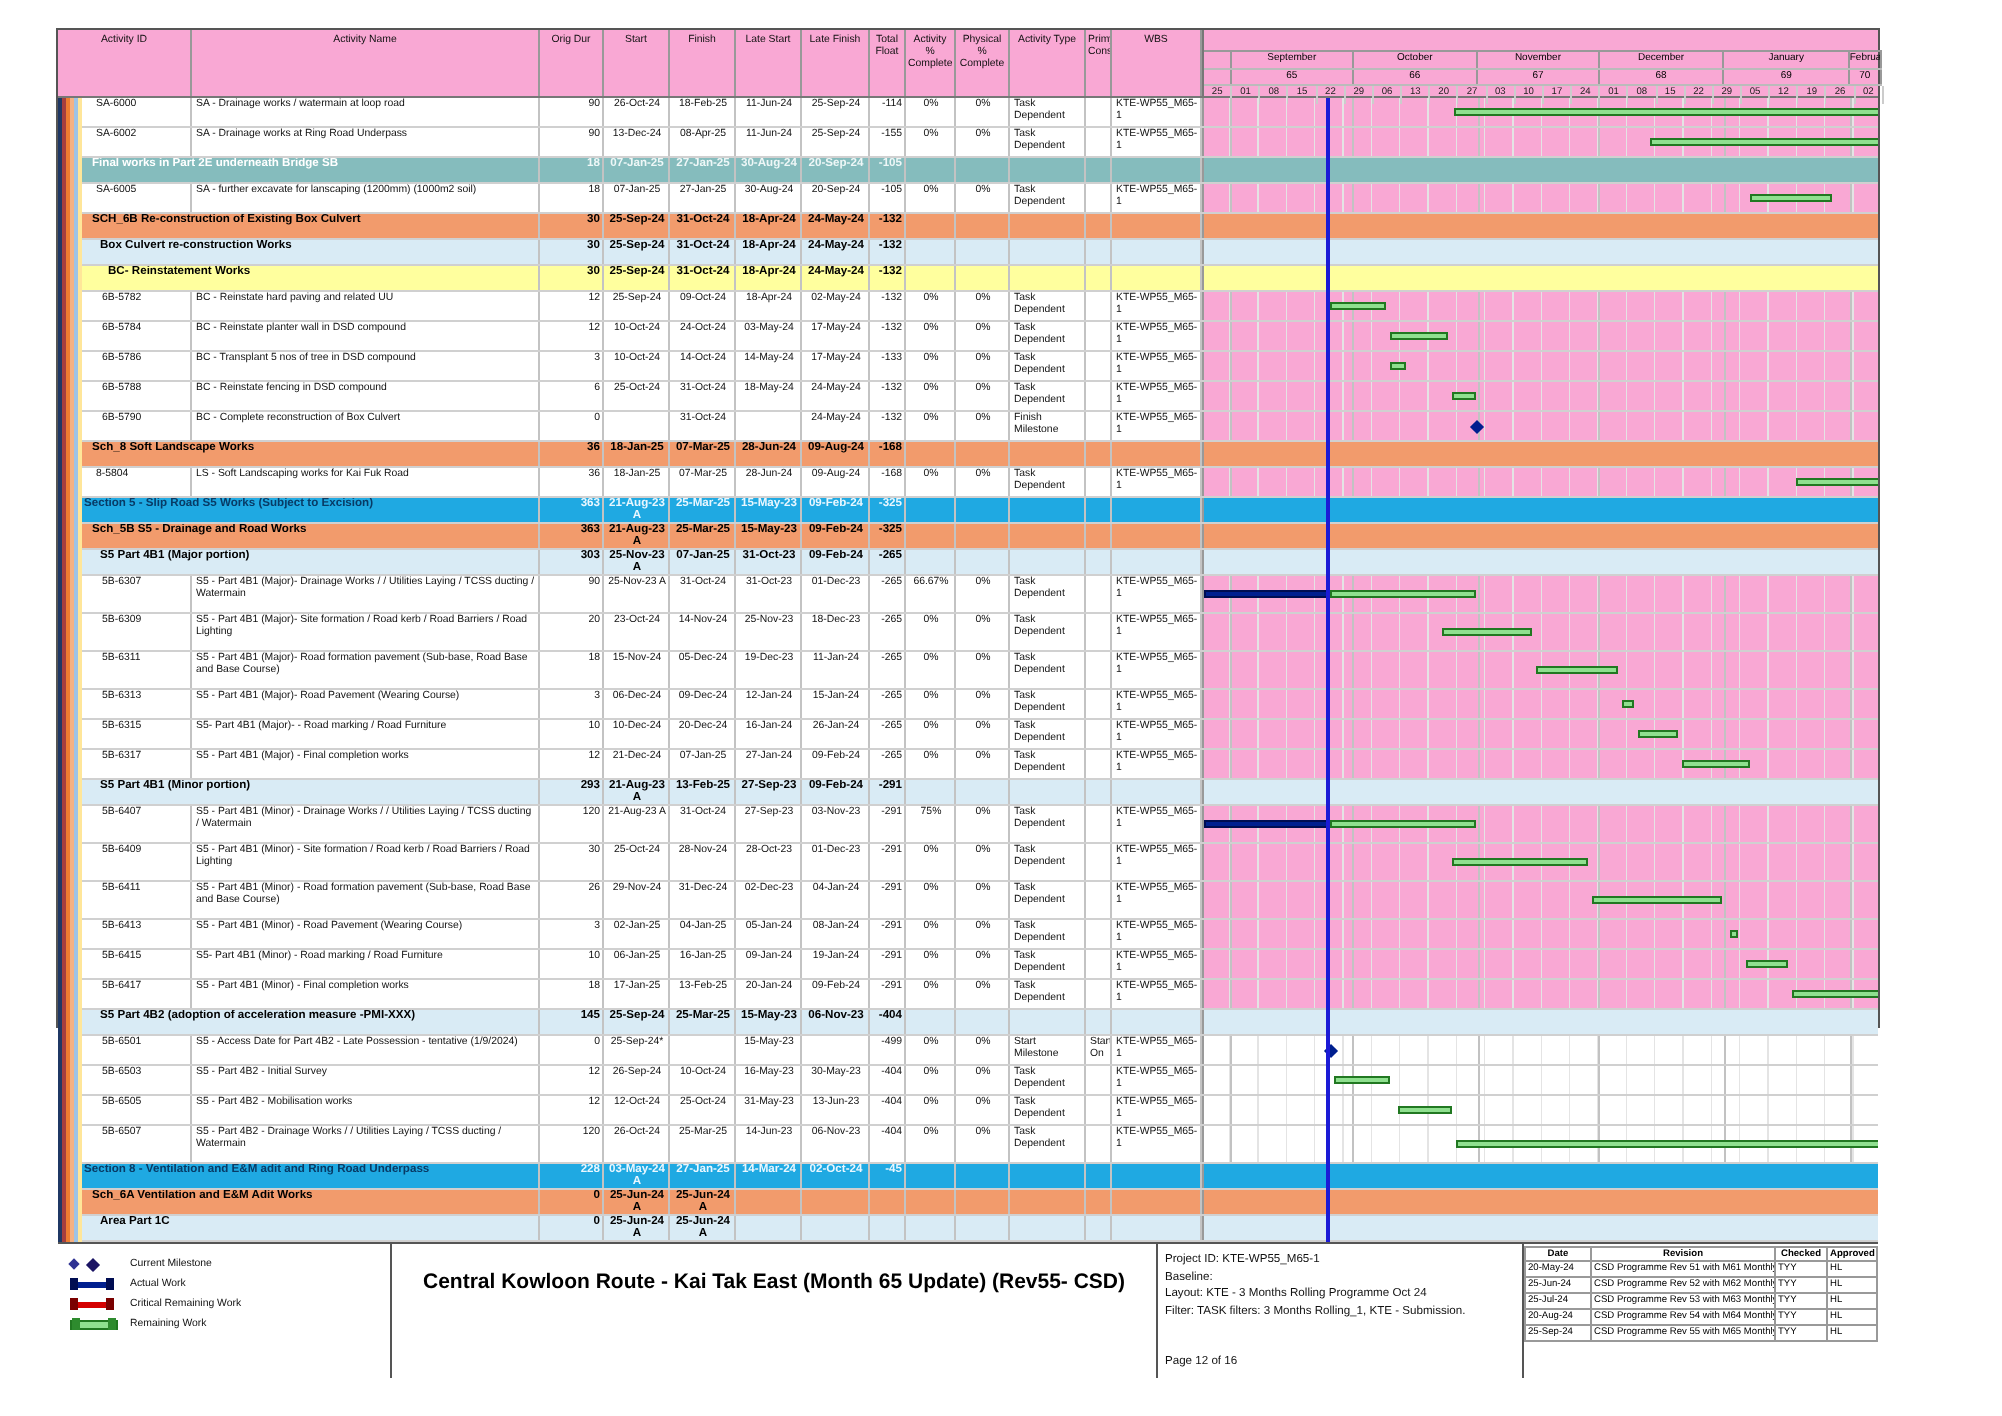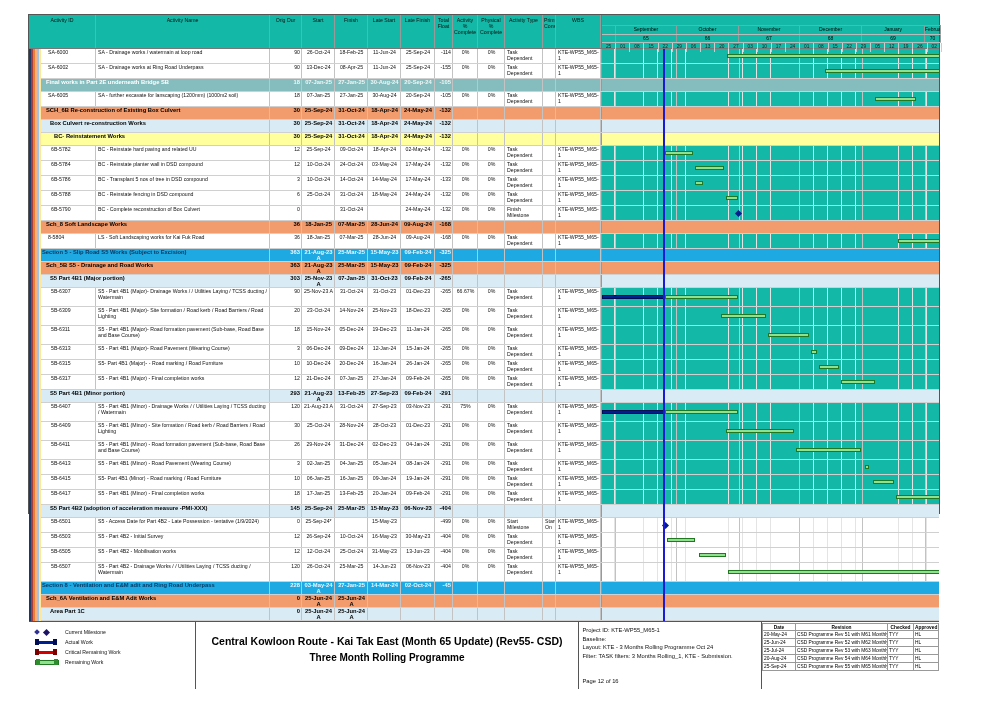--- a/index.html
+++ b/index.html
@@ -1,17 +1,17 @@
 <!DOCTYPE html>
 <html><head>
 <meta charset="utf-8">
 <style>
   html,body{margin:0;padding:0;}
   body{width:1001px;height:708px;background:#fff;font-family:"Liberation Sans",sans-serif;position:relative;overflow:hidden;}
-  .sheet{position:absolute;left:28px;top:14px;width:912px;height:500px;border:1px solid #555;box-sizing:border-box;background:#14b8a6;}
+  .sheet{position:absolute;left:28px;top:14px;width:912px;height:500px;border:1px solid #555;box-sizing:border-box;background:#f9a8d4;}
 
   
   .hdr{display:flex;height:34px;border-bottom:1px solid #777;box-sizing:border-box;}
   .thead{display:flex;width:572px;box-sizing:border-box;}
   .th{border-right:1px solid #999;font-size:5.2px;line-height:6px;padding:2px 1px 0 1px;box-sizing:border-box;overflow:hidden;text-align:center;color:#111;}
   .ghead{width:340px;position:relative;box-sizing:border-box;border-left:1px solid #777;}
   .gh-top{height:10px;}
   .gh-months,.gh-nums{display:flex;}
   .gh-months{height:8px;border-top:1px solid #999;}
   .gh-nums{height:7px;border-top:1px solid #bbb;}
@@ -831,21 +831,20 @@
             <span class="lgbar lg-rem">
               <i class="l"></i>
               <i class="rr"></i>
             </span>
           </span>
           <span class="lg-lb">Remaining Work</span>
         </div>
       </div>
     <div class="titlebox">
       <div class="t1">Central Kowloon Route - Kai Tak East (Month 65 Update) (Rev55- CSD)</div>
-      <div class="t2">Three Month Rolling Programme</div>
     </div>
     <div class="info" id="info">
       <div>Project ID: KTE-WP55_M65-1</div>
         <div>Baseline:</div>
         <div>Layout: KTE - 3 Months Rolling Programme Oct 24</div>
         <div>Filter: TASK filters: 3 Months Rolling_1, KTE - Submission.</div>
         <div class="pg">Page 12 of 16</div>
     </div>
     <div class="revs" id="revs">
         <div class="rv-row rv-head">

